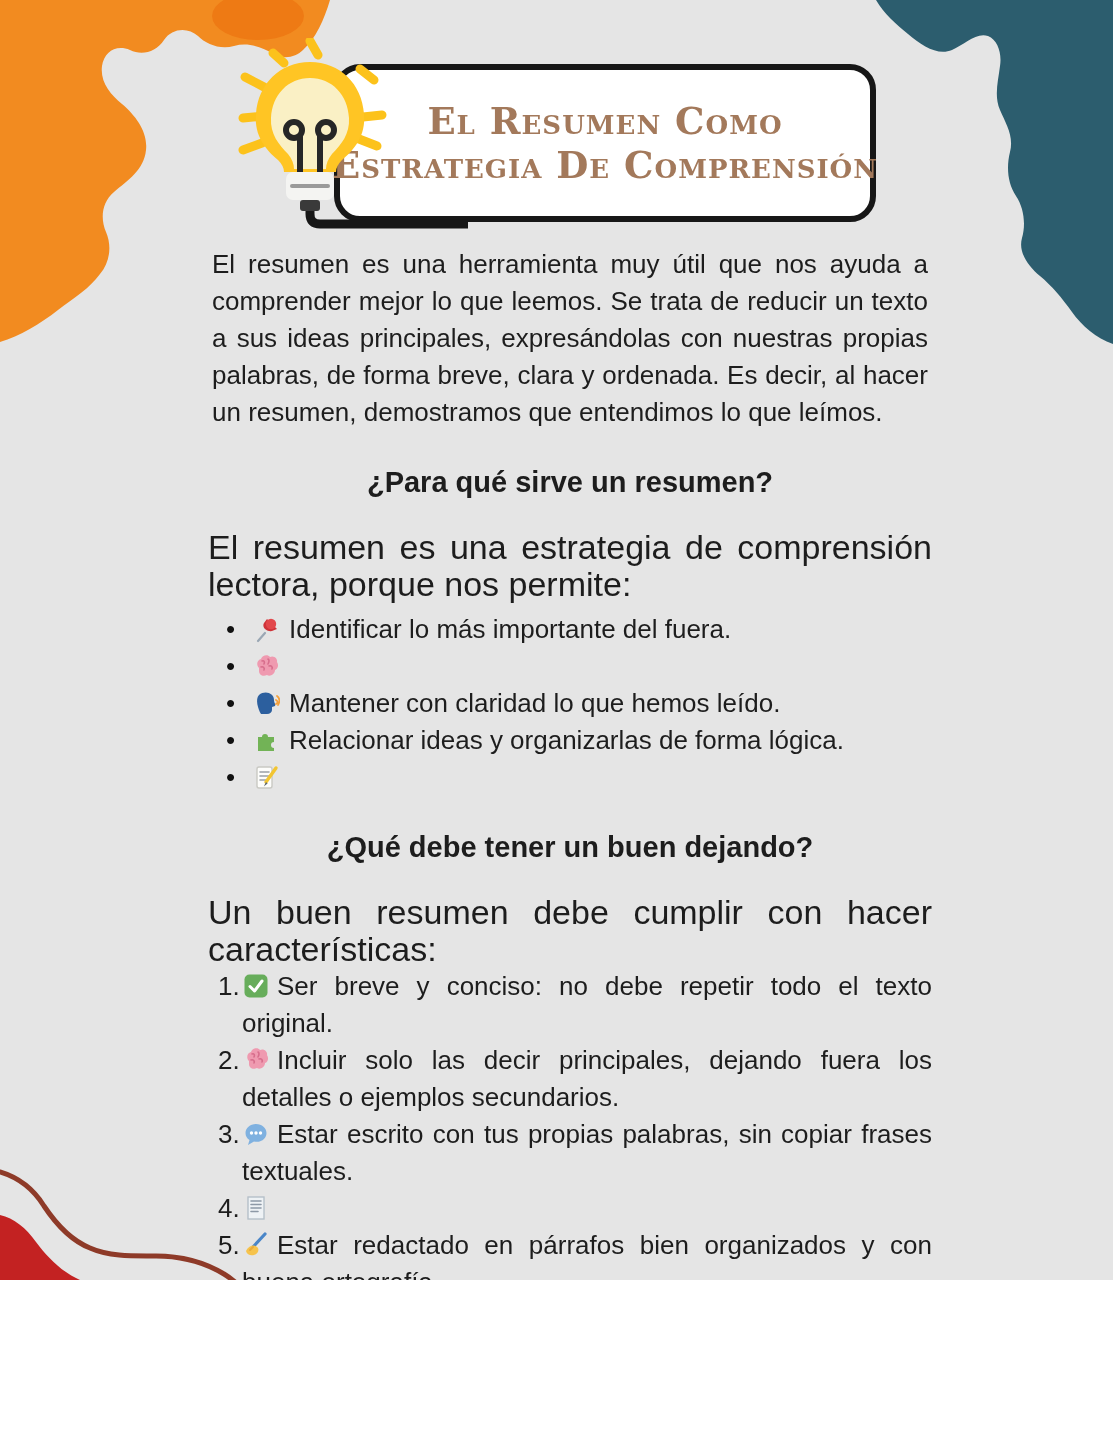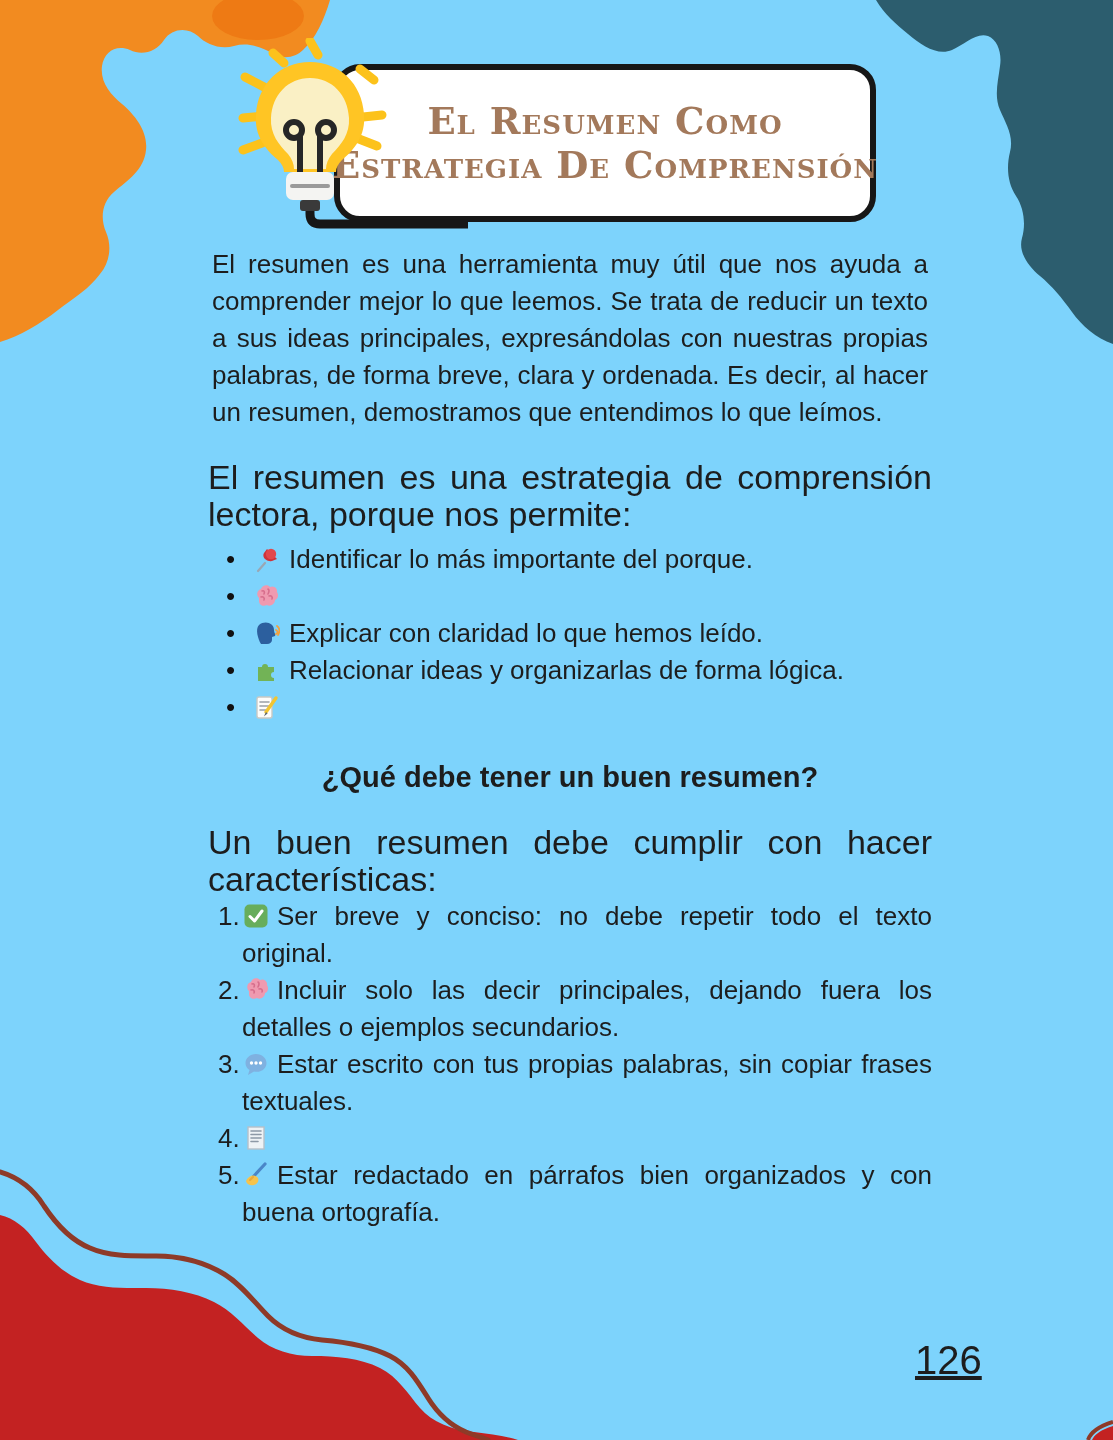--- a/index.html
+++ b/index.html
@@ -1,17 +1,17 @@
 <!DOCTYPE html>
 <html><head>
 <meta charset="utf-8">
 <style>
   html,body{margin:0;padding:0;background:#ffffff;}
   .page{
-    position:relative;width:1113px;height:1440px;overflow:hidden;background:#7dd3fc;
+    position:relative;width:1113px;height:1280px;overflow:hidden;background:#e5e5e5;
     font-family:"Liberation Sans","DejaVu Sans",sans-serif;color:#1d1d1d;
   }
   .blobs{position:absolute;inset:0;width:1113px;height:1440px;z-index:0;}
   .bulb{position:absolute;left:210px;top:38px;width:260px;height:200px;z-index:2;}
   .title-box{
     position:absolute;left:334px;top:64px;width:542px;height:158px;box-sizing:border-box;
     border:6px solid #171717;border-radius:26px;z-index:1;background:#ffffff;
     display:flex;flex-direction:column;align-items:center;justify-content:center;
   }
   .title-line{
@@ -132,66 +132,67 @@
 
   <div class="title-box">
     <div class="title-line">El Resumen Como</div>
     <div class="title-line">Estrategia De Comprensión</div>
   </div>
 
   <div class="content">
 
     <p class="para">El resumen es una herramienta muy útil que nos ayuda a comprender mejor lo que leemos. Se trata de reducir un texto a sus ideas principales, expresándolas con nuestras propias palabras, de forma breve, clara y ordenada. Es decir, al hacer un resumen, demostramos que entendimos lo que leímos.</p>
 
+    <div class="heading">¿Para qué sirve un resumen?</div>
     <p class="lead">El resumen es una estrategia de comprensión lectora, porque nos permite:</p>
 
     <div class="blist">
       <div class="b-item">
         <span class="b-dot">•</span>
         <svg class="ico" viewBox="0 0 28 28">
             <line x1="13" y1="17" x2="6" y2="25" stroke="#9aa7b4" stroke-width="2.2" stroke-linecap="round"></line>
             <path d="M15 3 L25 13 L20 15 C20 15 16 16 13 13 C10 10 12 7 12 7 Z" fill="#cf3339"></path>
             <circle cx="19" cy="8" r="5.2" fill="#e2474b"></circle>
           </svg>
-        <span>Identificar lo más importante del porque.</span>
+        <span>Identificar lo más importante del fuera.</span>
       </div>
       <div class="b-item">
         <span class="b-dot">•</span>
         <svg class="ico" viewBox="0 0 28 28">
             <path d="M7 15 C4 12 5 7 9 6 C10 2 16 1 18 4 C22 2 26 6 25 9 C27 12 26 16 23 17 C23 21 18 24 15 22 C11 24 7 22 7 18 Z" fill="#ef9ab0"></path>
             <path d="M10 8 C12 7 13 9 12 11 M16 6 C18 7 17 9 16 11 M9 14 C11 13 13 15 12 17 M17 13 C19 12 21 14 20 16" stroke="#d76e8c" stroke-width="1.6" fill="none" stroke-linecap="round"></path>
           </svg>
       </div>
       <div class="b-item">
         <span class="b-dot">•</span>
         <svg class="ico" viewBox="0 0 28 28">
             <path d="M7 5 C13 0 22 3 22 10 C22 13 24 14 23 16 L20 17 L20 20 C20 22 18 24 15 24 L9 24 C6 19 3 9 7 5 Z" fill="#2c5f9e"></path>
             <path d="M24 10 C26 11 26 13 24 14 M25 6 C28 8 28 12 26 15" stroke="#f5a13c" stroke-width="1.8" fill="none" stroke-linecap="round"></path>
           </svg>
-        <span>Explicar con claridad lo que hemos leído.</span>
+        <span>Mantener con claridad lo que hemos leído.</span>
       </div>
       <div class="b-item">
         <span class="b-dot">•</span>
         <svg class="ico" viewBox="0 0 28 28">
             <path d="M6 10 H10 A3 3 0 1 1 16 10 H22 V15 A3 3 0 1 0 22 21 V24 H6 Z" fill="#72b356"></path>
           </svg>
         <span>Relacionar ideas y organizarlas de forma lógica.</span>
       </div>
       <div class="b-item">
         <span class="b-dot">•</span>
         <svg class="ico" viewBox="0 0 28 28">
             <rect x="5" y="3" width="15" height="21" rx="2" fill="#fdfdfb" stroke="#c9c9c4" stroke-width="1.4"></rect>
             <path d="M8 8 h9 M8 12 h9 M8 16 h6" stroke="#9aa0a6" stroke-width="1.6" stroke-linecap="round"></path>
             <line x1="24" y1="4" x2="14" y2="18" stroke="#f2c531" stroke-width="3.4" stroke-linecap="round"></line>
             <path d="M14 18 l-2.2 4.4 l3.8 -2.8 z" fill="#5b6770"></path>
           </svg>
       </div>
     </div>
 
-    <div class="heading">¿Qué debe tener un buen resumen?</div>
+    <div class="heading">¿Qué debe tener un buen dejando?</div>
     <p class="lead">Un buen resumen debe cumplir con hacer características:</p>
 
     <div class="nlist">
       <div class="n-item">
         <span class="n-num">1.</span>
         <div class="n-text"><svg class="ico" viewBox="0 0 28 28">
               <rect x="2.5" y="2.5" width="23" height="23" rx="5" fill="#67ad5b"></rect>
               <path d="M8 14.5 L12.5 19 L20 9" stroke="#fff" stroke-width="3" fill="none" stroke-linecap="round" stroke-linejoin="round"></path>
             </svg><span>Ser breve y conciso: no debe repetir todo el texto original.</span></div>
       </div>

